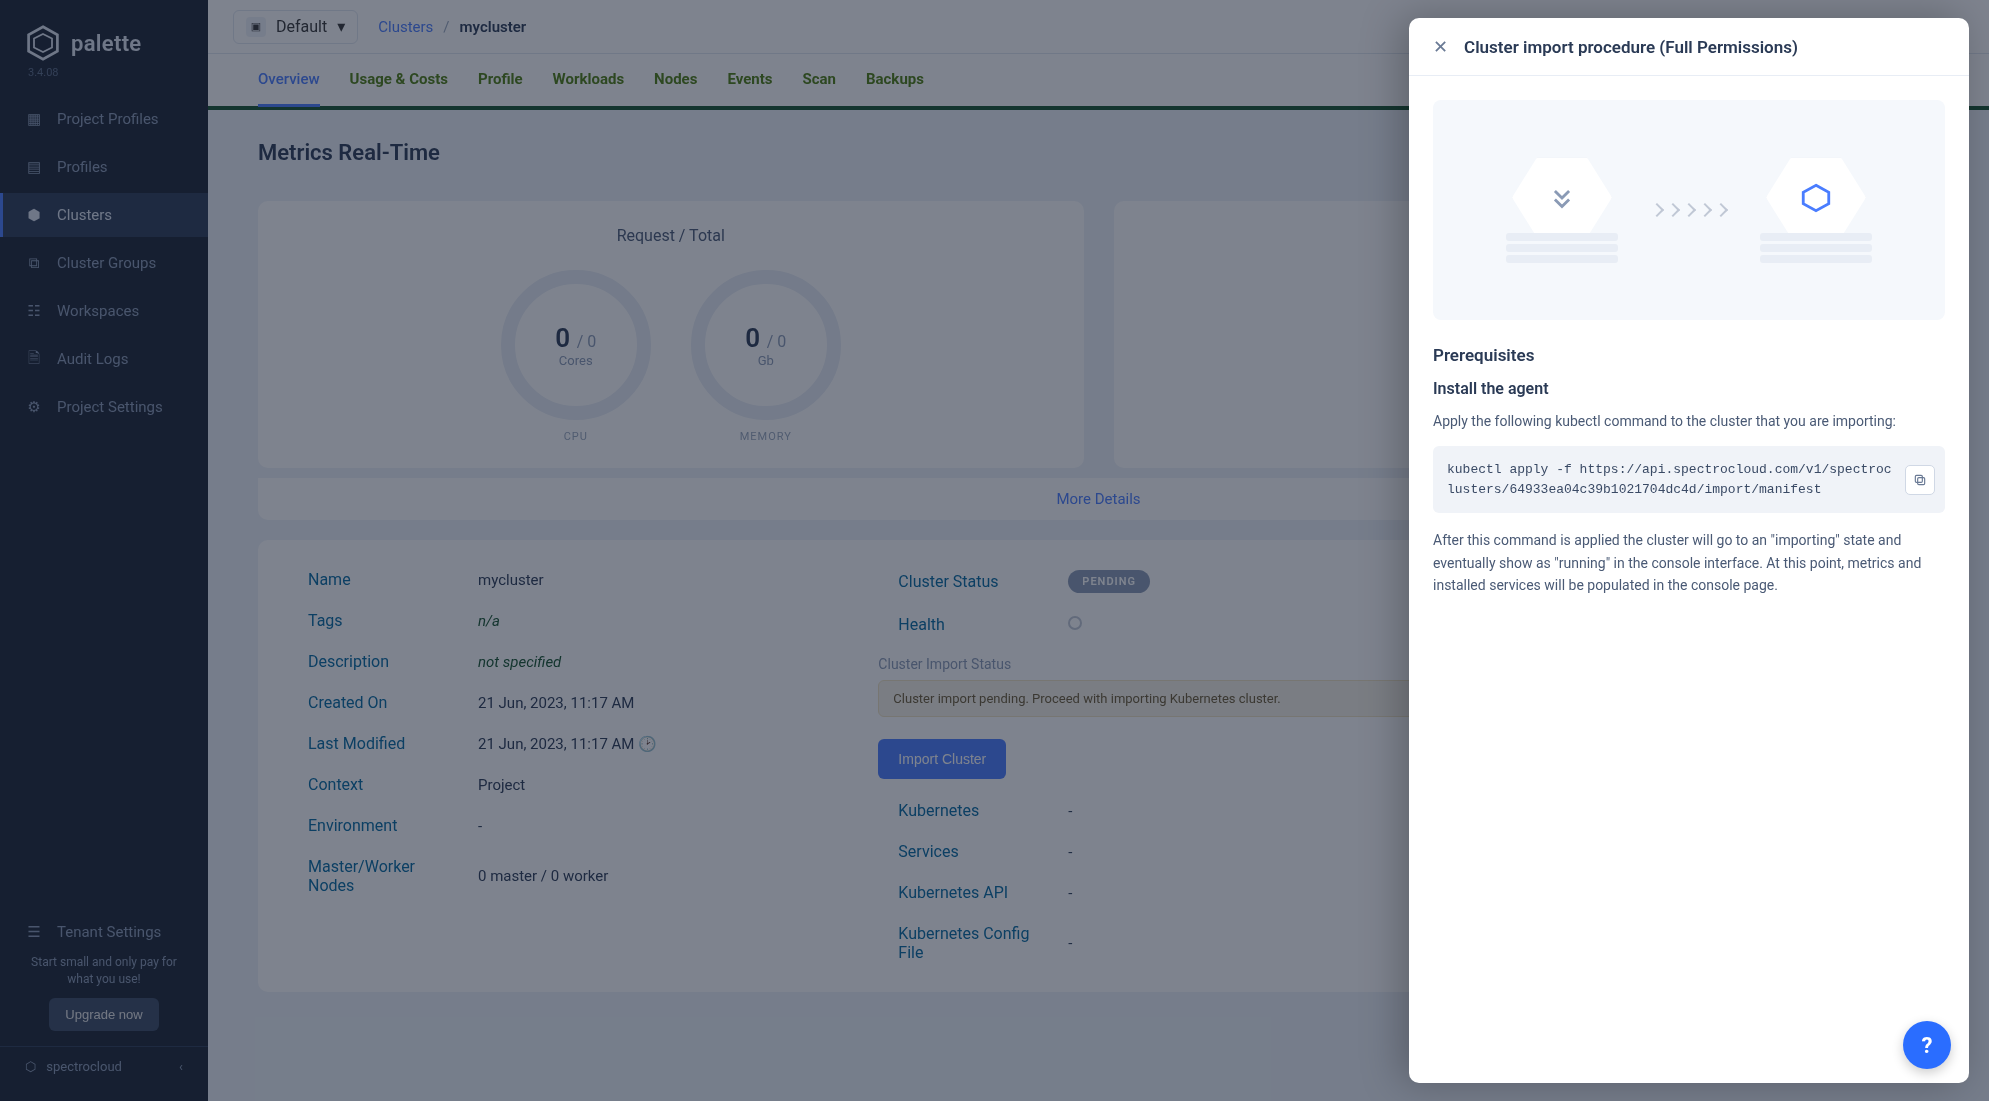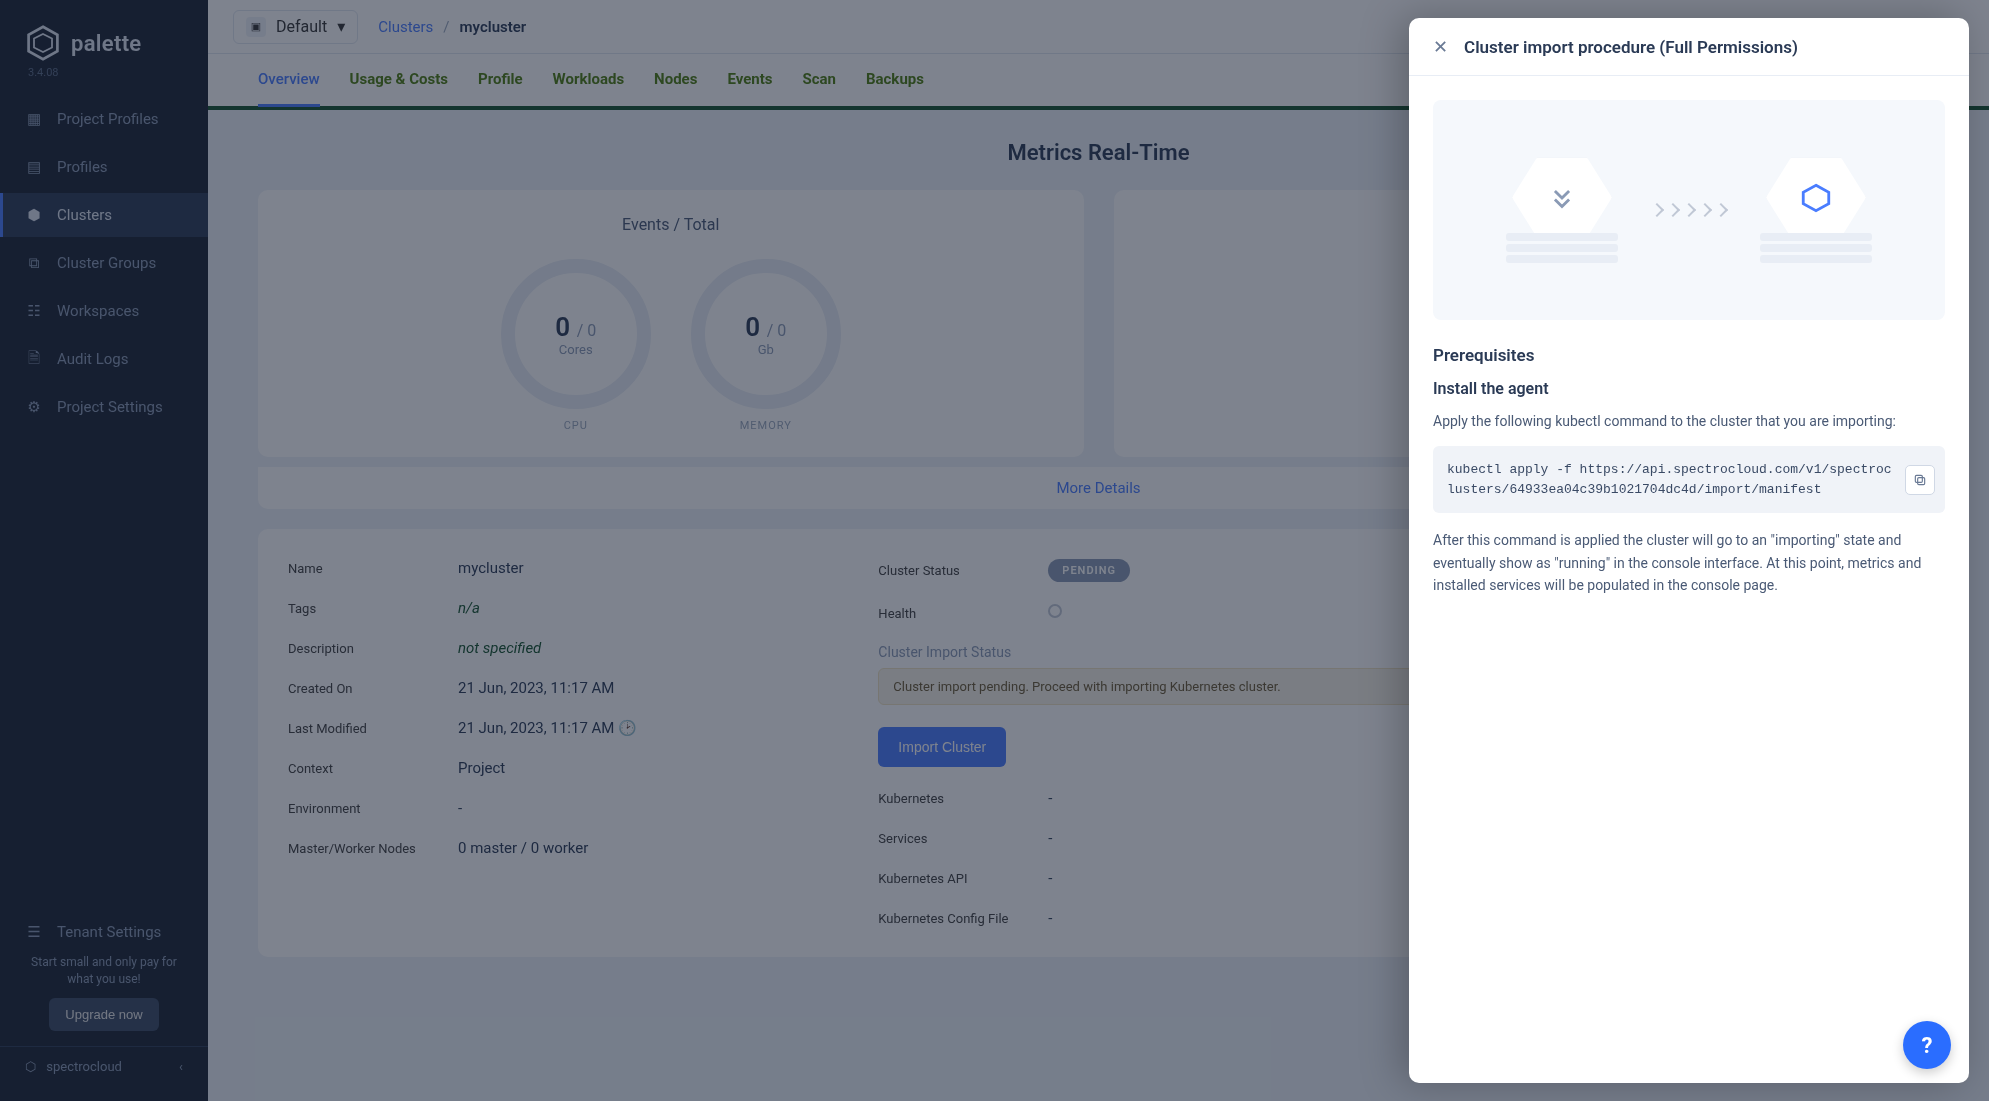--- a/index.html
+++ b/index.html
@@ -29,21 +29,21 @@
 .breadcrumb { display: flex; align-items: center; gap: 10px; font-size: 15px; }
 .breadcrumb a { color: #4a7dff; text-decoration: none; }
 .breadcrumb .sep { color: #9aa8bd; }
 .breadcrumb strong { color: #2a3a55; font-weight: 600; }
 
 .tabs { background: #fff; display: flex; gap: 30px; padding: 0 50px; border-bottom: 4px solid #14532d; }
 .tab { padding: 16px 0; font-size: 15px; color: #4d7c0f; cursor: pointer; font-weight: bold; }
 .tab.active { color: #4a7dff; border-bottom: 3px solid #4a7dff; margin-bottom: -1px; font-weight: 500; }
 
 .content { flex: 1; overflow: auto; padding: 30px 50px; }
-.section-title { font-size: 22px; font-weight: 600; color: #2a3a55; margin-bottom: 25px; text-align: center; }
+.section-title { font-size: 22px; font-weight: 600; color: #2a3a55; margin-bottom: 36px; }
 
 .metrics-row { display: flex; gap: 30px; margin-bottom: 20px; }
 .metric-panel { flex: 1; background: #fff; border-radius: 10px; padding: 25px; }
 .metric-head { text-align: center; font-size: 16px; color: #4a5a75; margin-bottom: 25px; }
 .gauges { display: flex; justify-content: center; gap: 40px; }
 .gauge { text-align: center; }
 .gauge-ring { width: 150px; height: 150px; border-radius: 50%; border: 14px solid #e8edf5; display: flex; flex-direction: column; align-items: center; justify-content: center; }
 .gauge-val { font-size: 26px; font-weight: 600; color: #2a3a55; }
 .gauge-val small { font-size: 16px; color: #8a9ab5; font-weight: 400; }
 .gauge-unit { font-size: 13px; color: #8a9ab5; }
@@ -51,21 +51,21 @@
 .metric-panel.ns { text-align: center; }
 .ns-pct { font-size: 32px; font-weight: 600; color: #2a3a55; }
 .ns-sub { font-size: 14px; color: #8a9ab5; }
 .ns-sub2 { font-size: 11px; color: #9aa8bd; margin-top: 4px; letter-spacing: 1px; }
 .more-details { text-align: center; color: #4a7dff; font-size: 15px; padding: 12px 0; cursor: pointer; background: #fff; border-radius: 0 0 10px 10px; margin-top: -10px; }
 
 .details-row { display: flex; gap: 40px; background: #fff; border-radius: 10px; padding: 30px; margin-top: 20px; }
 .details-col { flex: 1; display: flex; flex-direction: column; gap: 22px; }
 .details-col.third { flex: 0.8; }
 .kv { display: flex; align-items: center; gap: 20px; }
-.kv .k { width: 150px; font-size: 13px; color: #404040; }
+.kv .k { width: 150px; font-size: 16px; color: #0369a1; margin-left: 20px; }
 .kv .v { font-size: 15px; color: #2a3a55; }
 .kv .v.muted { color: #14532d; font-style: italic; }
 .pill { background: #8a9ab5; color: #fff; border-radius: 14px; padding: 5px 14px; font-size: 11px; font-weight: 600; letter-spacing: 1px; }
 .import-banner { background: #f7f2e6; border: 1px solid #efe3c0; border-radius: 6px; padding: 10px 14px; font-size: 13px; color: #6a5a35; }
 .import-btn { background: #4a7dff; color: #fff; border: none; border-radius: 6px; padding: 12px 20px; font-size: 14px; cursor: pointer; width: fit-content; }
 .health-dot { width: 14px; height: 14px; border-radius: 50%; border: 2px solid #c0c8d5; display: inline-block; }
 
 .dim-overlay { position: absolute; inset: 0; background: rgba(20,30,50,0.55); pointer-events: none; }
 
 .drawer { position: absolute; right: 20px; top: 18px; bottom: 18px; width: 560px; background: #fff; border-radius: 10px; box-shadow: -8px 0 40px rgba(0,0,0,0.25); display: flex; flex-direction: column; }
@@ -172,21 +172,21 @@
       <div class="tab">Nodes</div>
       <div class="tab">Events</div>
       <div class="tab">Scan</div>
       <div class="tab">Backups</div>
     </div>
 
     <div class="content">
       <h2 class="section-title">Metrics Real-Time</h2>
       <div class="metrics-row">
         <div class="metric-panel">
-          <div class="metric-head">Events / Total</div>
+          <div class="metric-head">Request / Total</div>
           <div class="gauges">
             <div class="gauge">
               <div class="gauge-ring">
                 <div class="gauge-val"><span>0</span> <small>/ 0</small></div>
                 <div class="gauge-unit">Cores</div>
               </div>
               <div class="gauge-sub">CPU</div>
             </div>
             <div class="gauge">
               <div class="gauge-ring">

